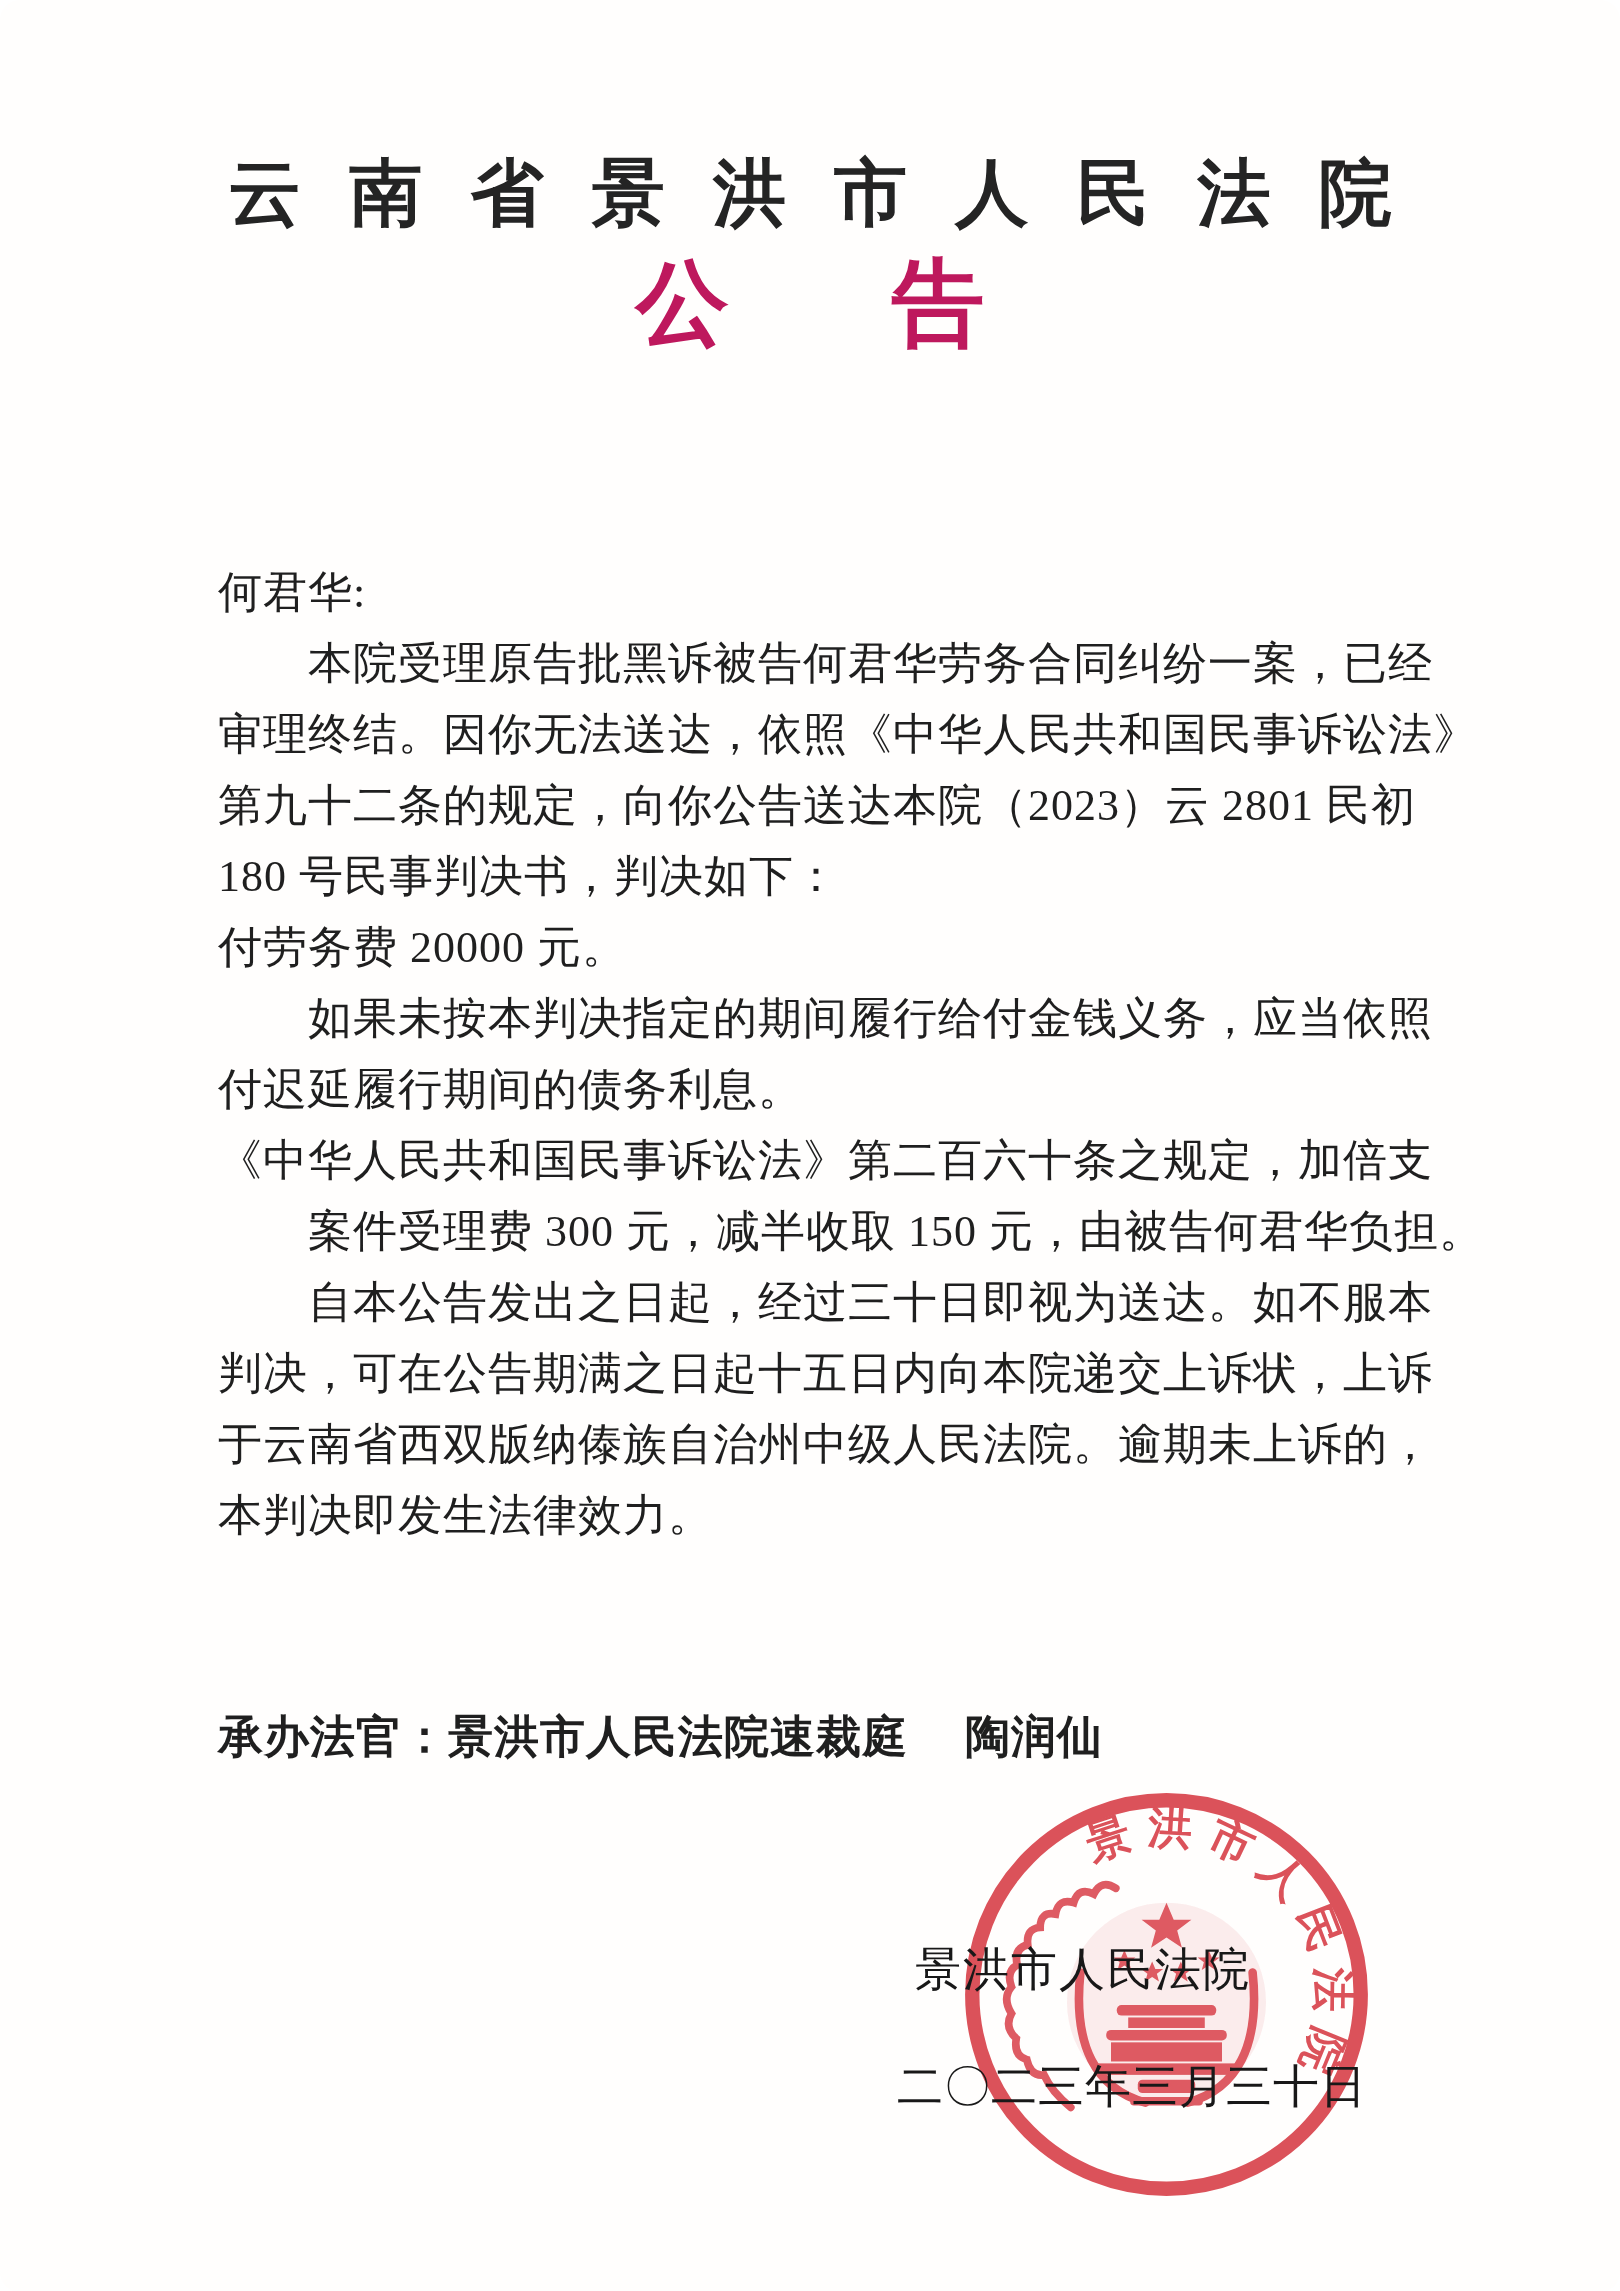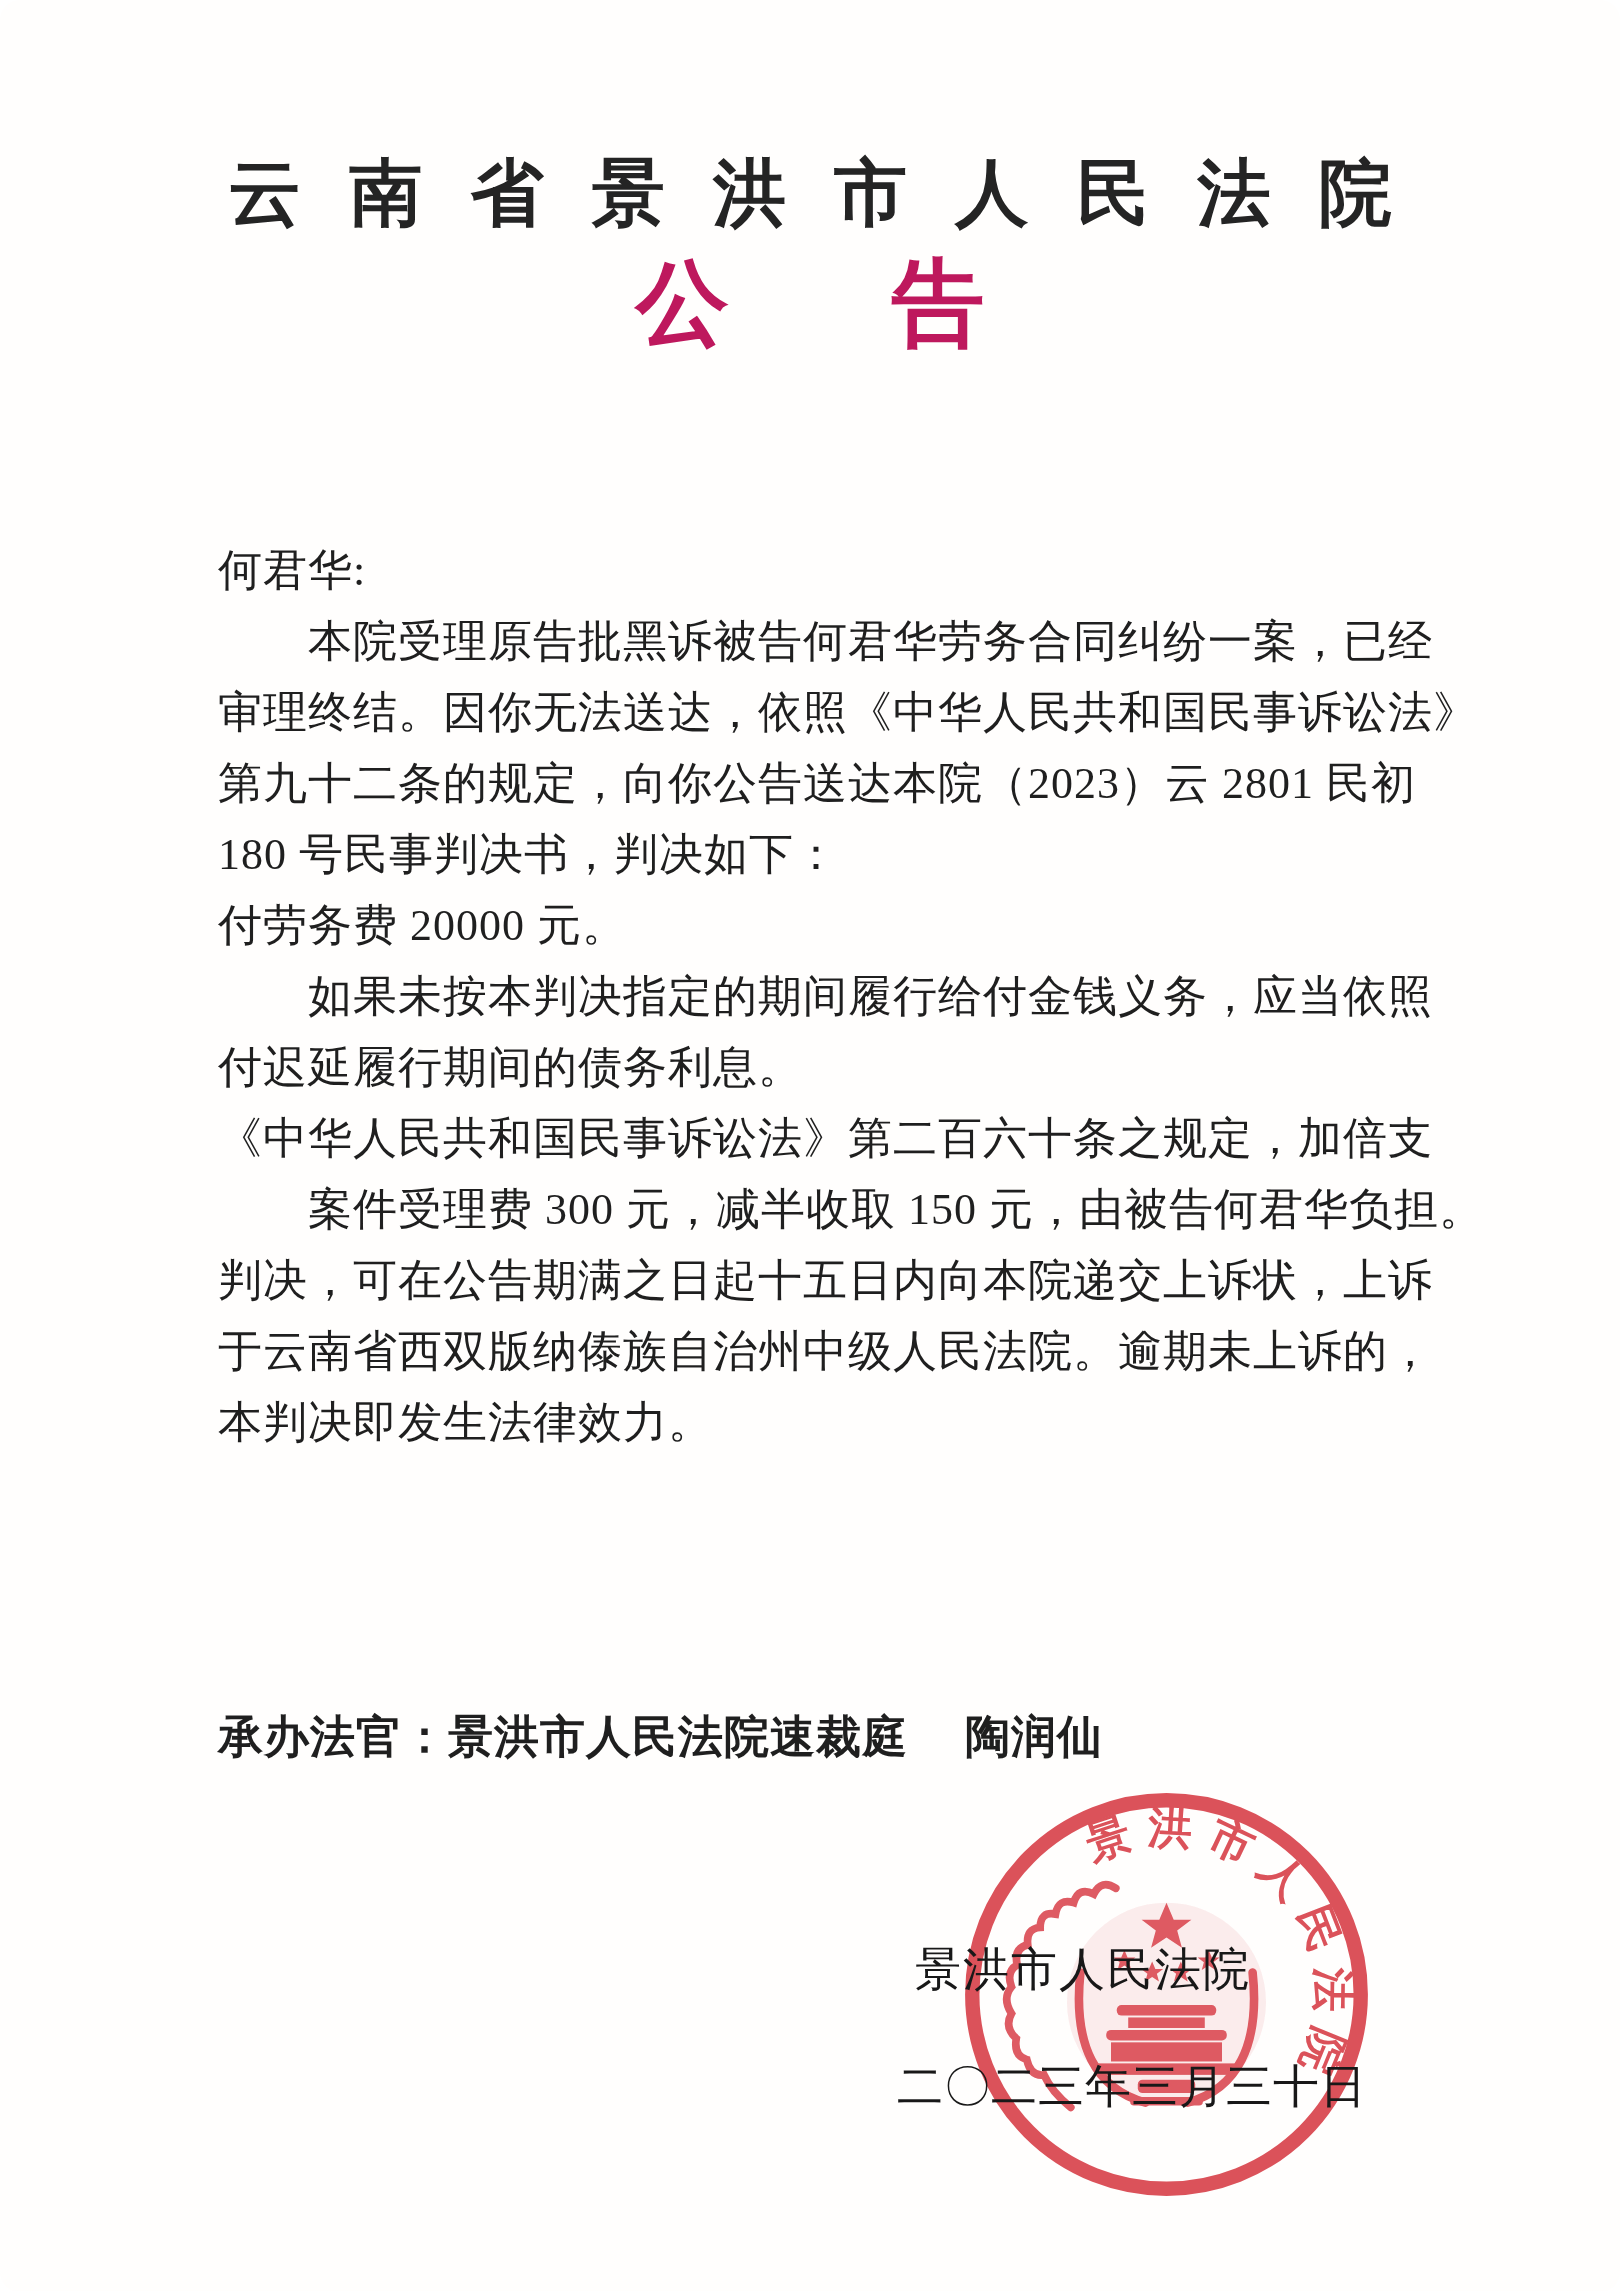--- a/index.html
+++ b/index.html
@@ -16,21 +16,21 @@
     text-align:center; font-size:73px; font-weight:700;
     letter-spacing:0.66em; text-indent:0.66em; color:#242424;
     white-space:nowrap;
   }
   .notice-title {
     position:absolute; top:241px; left:0; width:100%;
     text-align:center; font-size:93px; font-weight:700;
     letter-spacing:1.75em; text-indent:1.75em; color:#be185d;
     white-space:nowrap;
   }
-  .body-block { position:absolute; left:218px; top:535px; width:1225px; font-size:44px; }
+  .body-block { position:absolute; left:218px; top:557px; width:1225px; font-size:44px; }
   .line { height:71px; line-height:71px; white-space:nowrap; letter-spacing:1px; }
   .line.indent { padding-left:90px; }
   .judge-line {
     position:absolute; left:218px; top:1707px; font-size:45px;
     white-space:nowrap; letter-spacing:1px;font-weight:bold;
   }
   .judge-gap { display:inline-block; width:57px; }
   .seal-wrap {
     position:absolute; left:956px; top:1784px; width:421px; height:421px;
     z-index:1; opacity:.93;
@@ -59,20 +59,21 @@
     <div class="line">何君华:</div>
     <div class="line indent">本院受理原告批黑诉被告何君华劳务合同纠纷一案，已经</div>
     <div class="line">审理终结。因你无法送达，依照《中华人民共和国民事诉讼法》</div>
     <div class="line">第九十二条的规定，向你公告送达本院（2023）云 2801 民初</div>
     <div class="line">180 号民事判决书，判决如下：</div>
     <div class="line">付劳务费 20000 元。</div>
     <div class="line indent">如果未按本判决指定的期间履行给付金钱义务，应当依照</div>
     <div class="line">付迟延履行期间的债务利息。</div>
     <div class="line">《中华人民共和国民事诉讼法》第二百六十条之规定，加倍支</div>
     <div class="line indent">案件受理费 300 元，减半收取 150 元，由被告何君华负担。</div>
+    <div class="line indent">自本公告发出之日起，经过三十日即视为送达。如不服本</div>
     <div class="line">判决，可在公告期满之日起十五日内向本院递交上诉状，上诉</div>
     <div class="line">于云南省西双版纳傣族自治州中级人民法院。逾期未上诉的，</div>
     <div class="line">本判决即发生法律效力。</div>
   </div>
 
   <div class="judge-line">
     <span>承办法官：</span><span>景洪市人民法院速裁庭</span><span class="judge-gap"></span><span>陶润仙</span>
   </div>
 
   <div class="seal-wrap">

